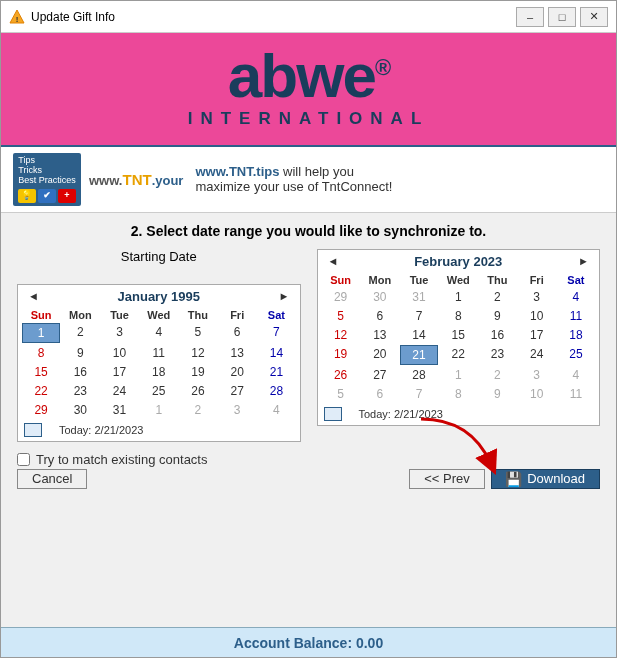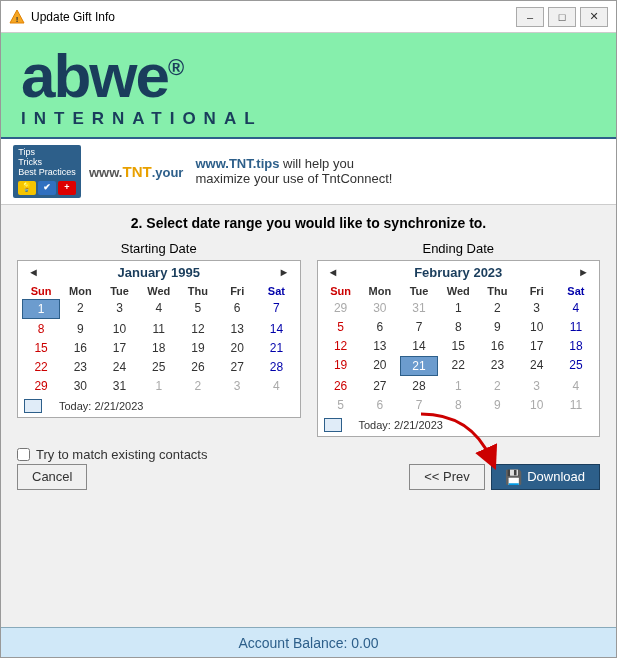--- a/index.html
+++ b/index.html
@@ -52,23 +52,23 @@
       background: #f0f0f0;
       cursor: pointer;
       display: flex;
       align-items: center;
       justify-content: center;
       font-size: 11px;
       color: #333;
     }
 
     .logo-section {
-      background: #86efac;
-      padding: 12px 20px 8px;
-      text-align: left;
+      background: #ec4899;
+      padding: 12px 20px 16px;
+      text-align: center;
       border-bottom: 2px solid #2d5f8a;
     }
     .logo-text {
       font-size: 62px;
       font-weight: 900;
       color: #1a3d5c;
       letter-spacing: -2px;
       line-height: 1;
       font-family: Arial Black, sans-serif;
     }
@@ -153,21 +153,21 @@
       gap: 16px;
       justify-content: space-between;
     }
     .calendar-section {
       flex: 1;
     }
     .cal-label {
       text-align: center;
       font-size: 13px;
       color: #000;
-      margin-bottom: 4px;
+      margin-bottom: 20px;
     }
     .calendar {
       border: 1px solid #aaa;
       background: #fff;
       padding: 4px;
     }
     .cal-nav {
       display: flex;
       align-items: center;
       justify-content: space-between;
@@ -251,21 +251,21 @@
       color: #333;
     }
 
     .button-row {
       display: flex;
       align-items: center;
       gap: 6px;
       justify-content: space-between;
     }
     .btn {
-      height: 26px;
+      height: 20px;
       padding: 4px 14px;
       font-size: 13px;
       border: 1px solid #888;
       background: #f0f0f0;
       cursor: pointer;
       color: #333;
       display: flex;
       align-items: center;
       justify-content: center;
       gap: 4px;
@@ -278,21 +278,21 @@
     }
 
     .status-bar {
       background: #d0e8f8;
       border-top: 1px solid #8ab;
       height: 30px;
       display: flex;
       align-items: center;
       justify-content: center;
       font-size: 14px;
-      font-weight: normal;
+      font-weight: bold;
       color: #2d5f8a;
     }
 
     .download-arrow {
       position: relative;
     }
     .arrow-svg {
       position: absolute;
       top: -55px;
       left: -80px;
@@ -411,21 +411,20 @@
             <div class="cal-cell other-month sat">4</div>
           </div>
           <div class="cal-today-row">
             <div class="cal-today-box"></div>
             <span class="cal-today-text">Today: 2/21/2023</span>
           </div>
         </div>
       </div>
 
       <div class="calendar-section">
-        <div class="cal-label">Ending Date</div>
         <div class="calendar">
           <div class="cal-nav">
             <button class="cal-nav-btn">◄</button>
             <span class="cal-month-year">February 2023</span>
             <button class="cal-nav-btn">►</button>
           </div>
           <div class="cal-grid">
             <div class="cal-header-cell sun">Sun</div>
             <div class="cal-header-cell">Mon</div>
             <div class="cal-header-cell">Tue</div>

